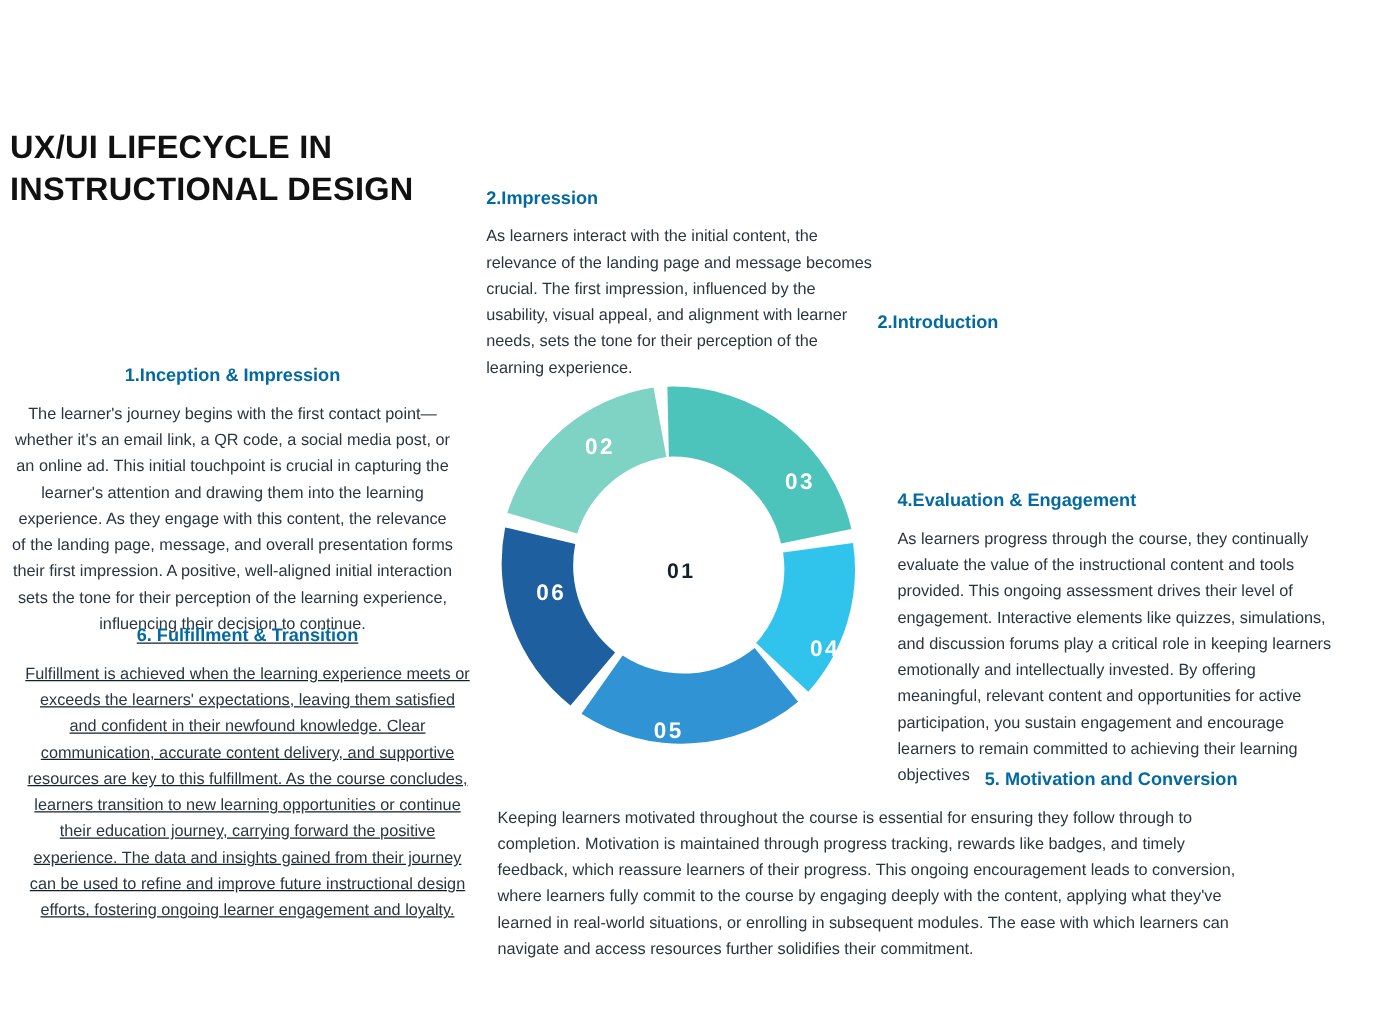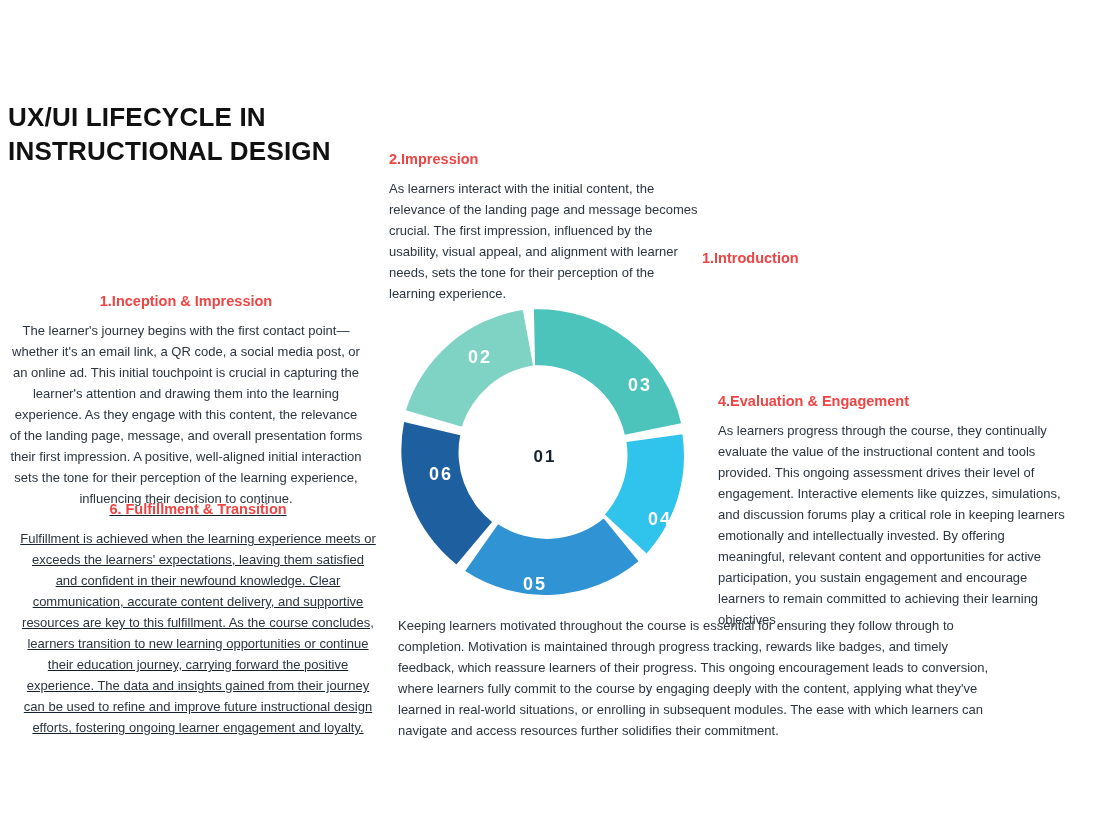--- a/index.html
+++ b/index.html
@@ -34,21 +34,21 @@
     color: #111111;
   }
 
   
   .block {
     position: absolute;
   }
   .block .heading {
     font-size: 14.5px;
     font-weight: bold;
-    color: #ef4444;
+    color: #0369a1;
     margin-bottom: 9px;
     line-height: 1.3;
   }
   .block .body {
     font-size: 13px;
     line-height: 1.62;
     color: #2a3540;
   }
 
   .align-right .heading,
@@ -155,29 +155,30 @@
     <div class="heading">1.Inception &amp; Impression</div>
     <div class="body">The learner's journey begins with the first contact point—whether it's an email link, a QR code, a social media post, or an online ad. This initial touchpoint is crucial in capturing the learner's attention and drawing them into the learning experience. As they engage with this content, the relevance of the landing page, message, and overall presentation forms their first impression. A positive, well-aligned initial interaction sets the tone for their perception of the learning experience, influencing their decision to continue.</div>
   </div>
 
   <div class="block align-left" id="block-2">
     <div class="heading">2.Impression</div>
     <div class="body">As learners interact with the initial content, the relevance of the landing page and message becomes crucial. The first impression, influenced by the usability, visual appeal, and alignment with learner needs, sets the tone for their perception of the learning experience.</div>
   </div>
 
   <div class="block align-left" id="block-3">
-    <div class="heading">1.Introduction</div>
+    <div class="heading">2.Introduction</div>
   </div>
 
   <div class="block align-left" id="block-4">
     <div class="heading">4.Evaluation &amp; Engagement</div>
     <div class="body">As learners progress through the course, they continually evaluate the value of the instructional content and tools provided. This ongoing assessment drives their level of engagement. Interactive elements like quizzes, simulations, and discussion forums play a critical role in keeping learners emotionally and intellectually invested. By offering meaningful, relevant content and opportunities for active participation, you sustain engagement and encourage learners to remain committed to achieving their learning objectives</div>
   </div>
 
   <div class="block align-left" id="block-5">
+    <div class="heading">5. Motivation  and Conversion</div>
     <div class="body">Keeping learners motivated throughout the course is essential for ensuring they follow through to completion. Motivation is maintained through progress tracking, rewards like badges, and timely feedback, which reassure learners of their progress. This ongoing encouragement leads to conversion, where learners fully commit to the course by engaging deeply with the content, applying what they've learned in real-world situations, or enrolling in subsequent modules. The ease with which learners can navigate and access resources further solidifies their commitment.</div>
   </div>
 
   <div class="block align-right" id="block-6">
     <div class="heading">6. Fulfillment &amp; Transition</div>
     <div class="body">Fulfillment is achieved when the learning experience meets or exceeds the learners' expectations, leaving them satisfied and confident in their newfound knowledge. Clear communication, accurate content delivery, and supportive resources are key to this fulfillment. As the course concludes, learners transition to new learning opportunities or continue their education journey, carrying forward the positive experience. The data and insights gained from their journey can be used to refine and improve future instructional design efforts, fostering ongoing learner engagement and loyalty.</div>
   </div>
 
 </div>
 

